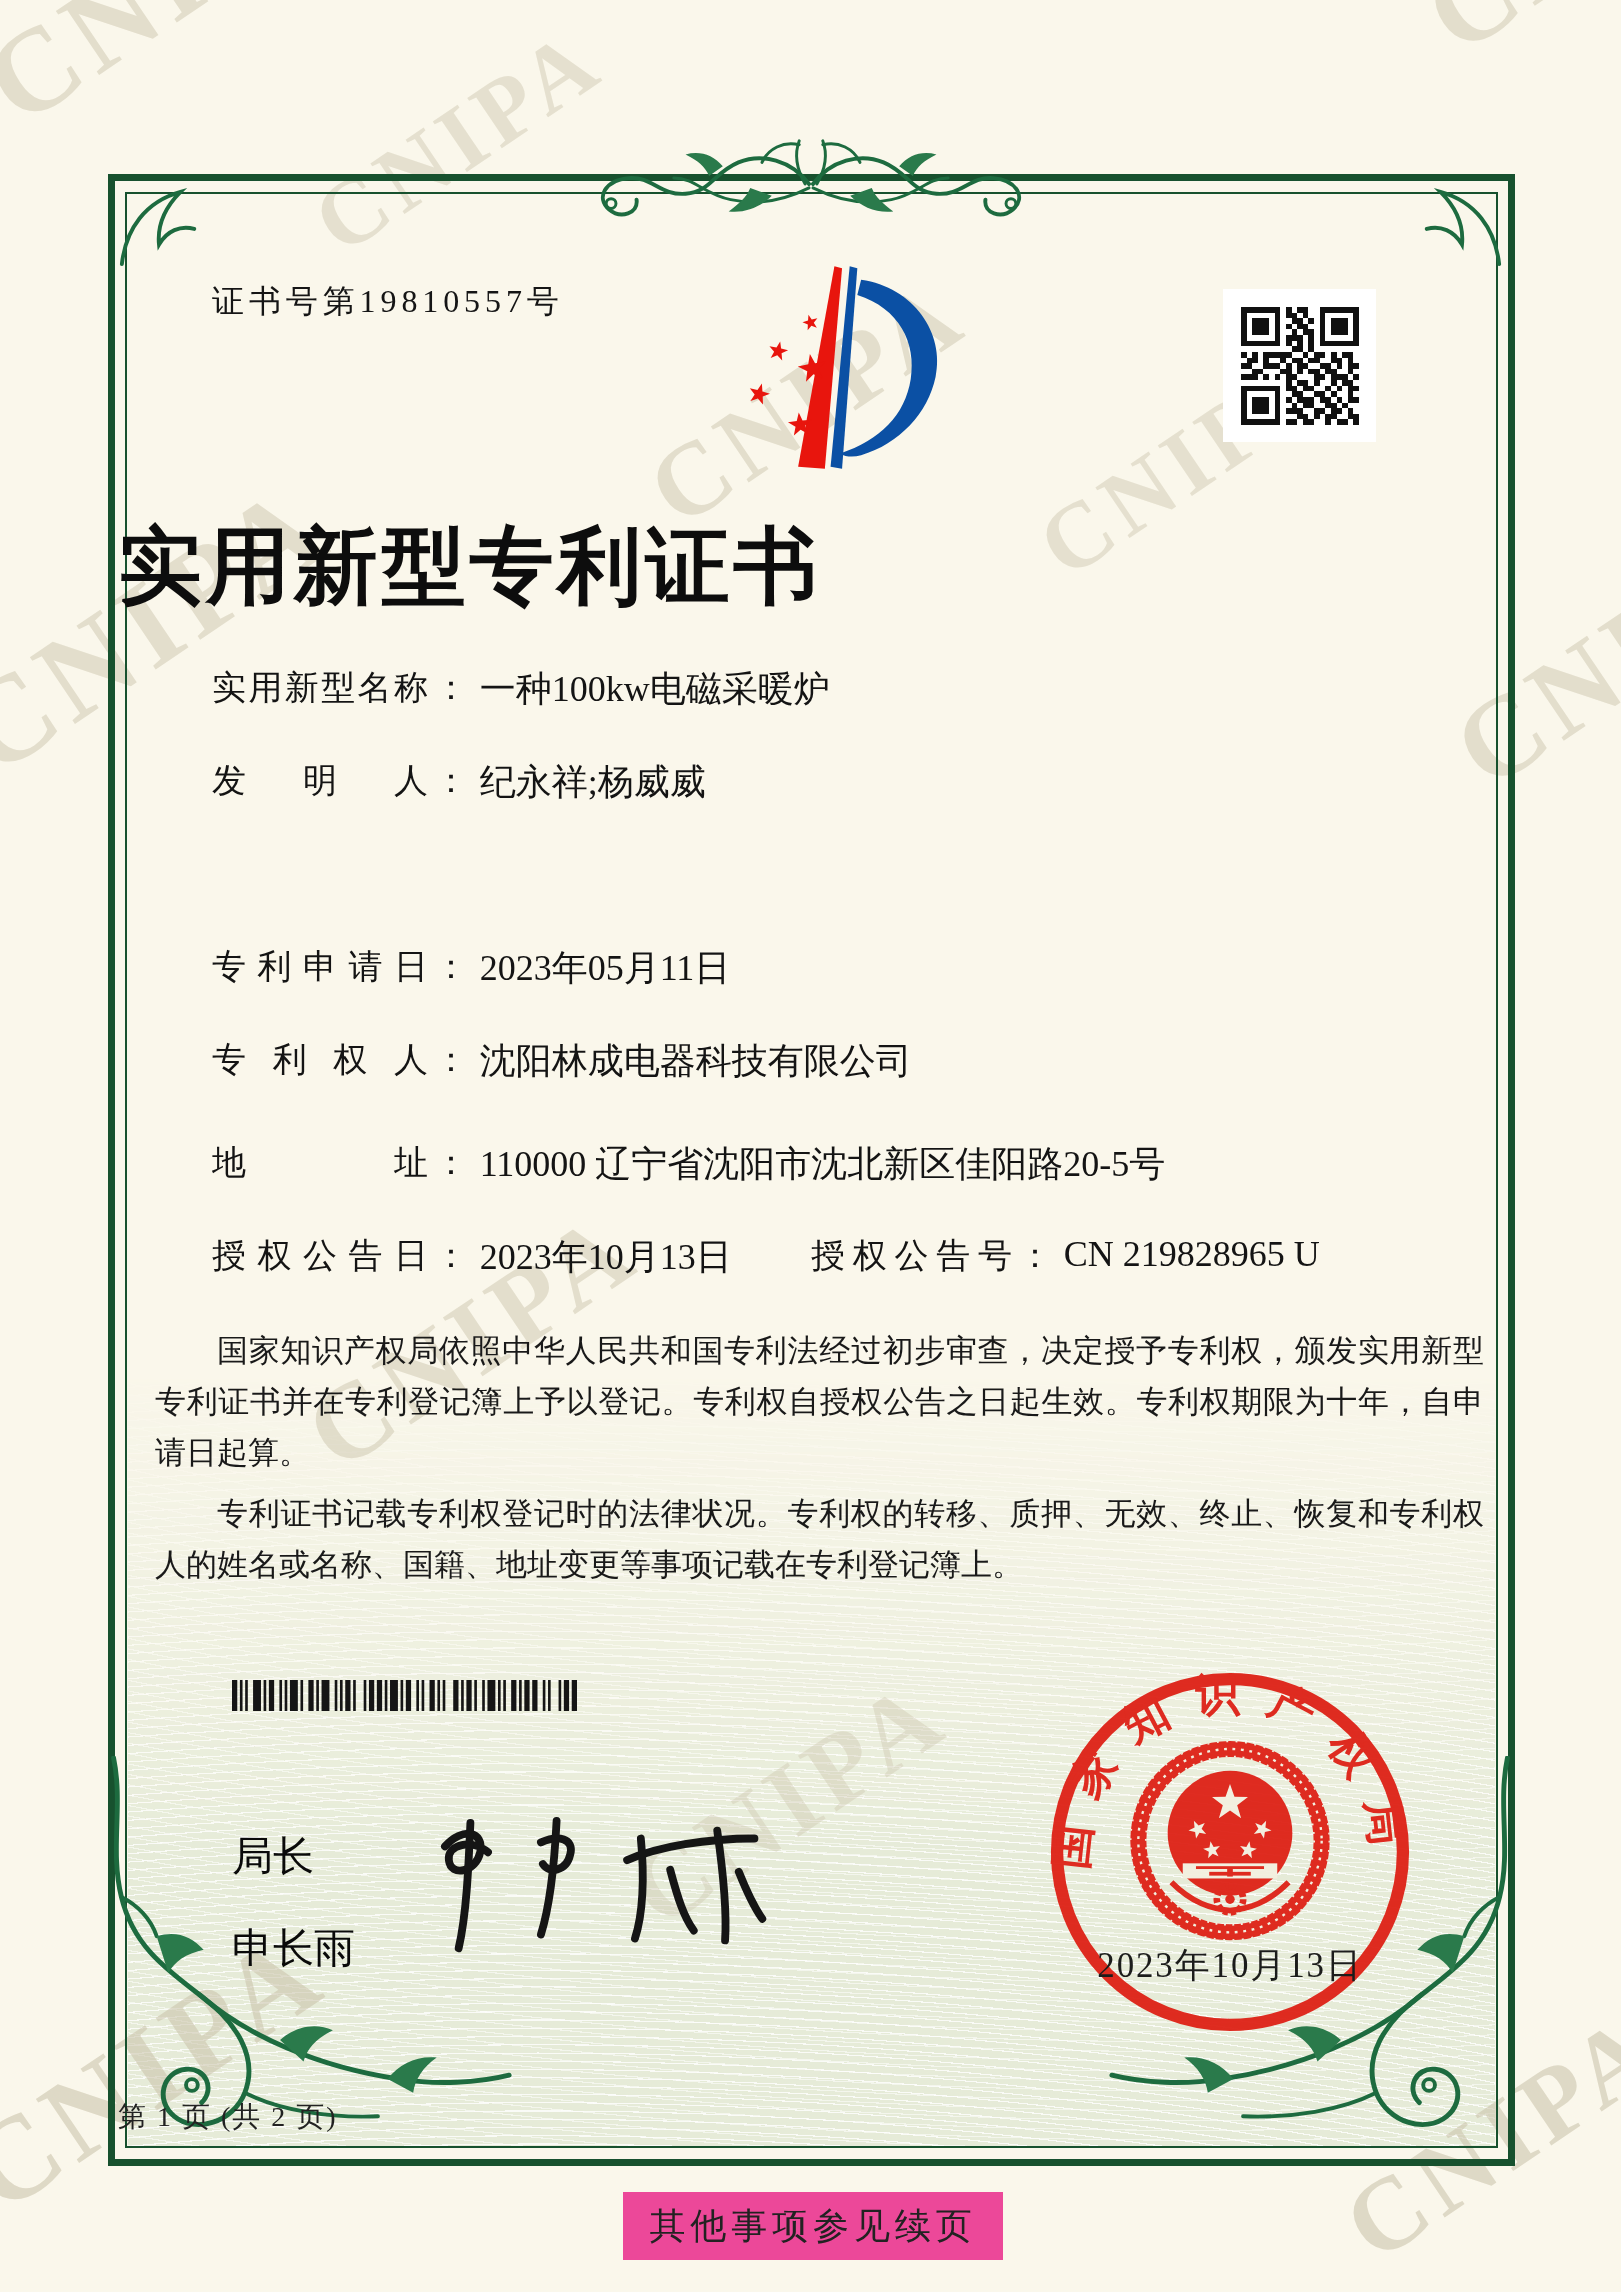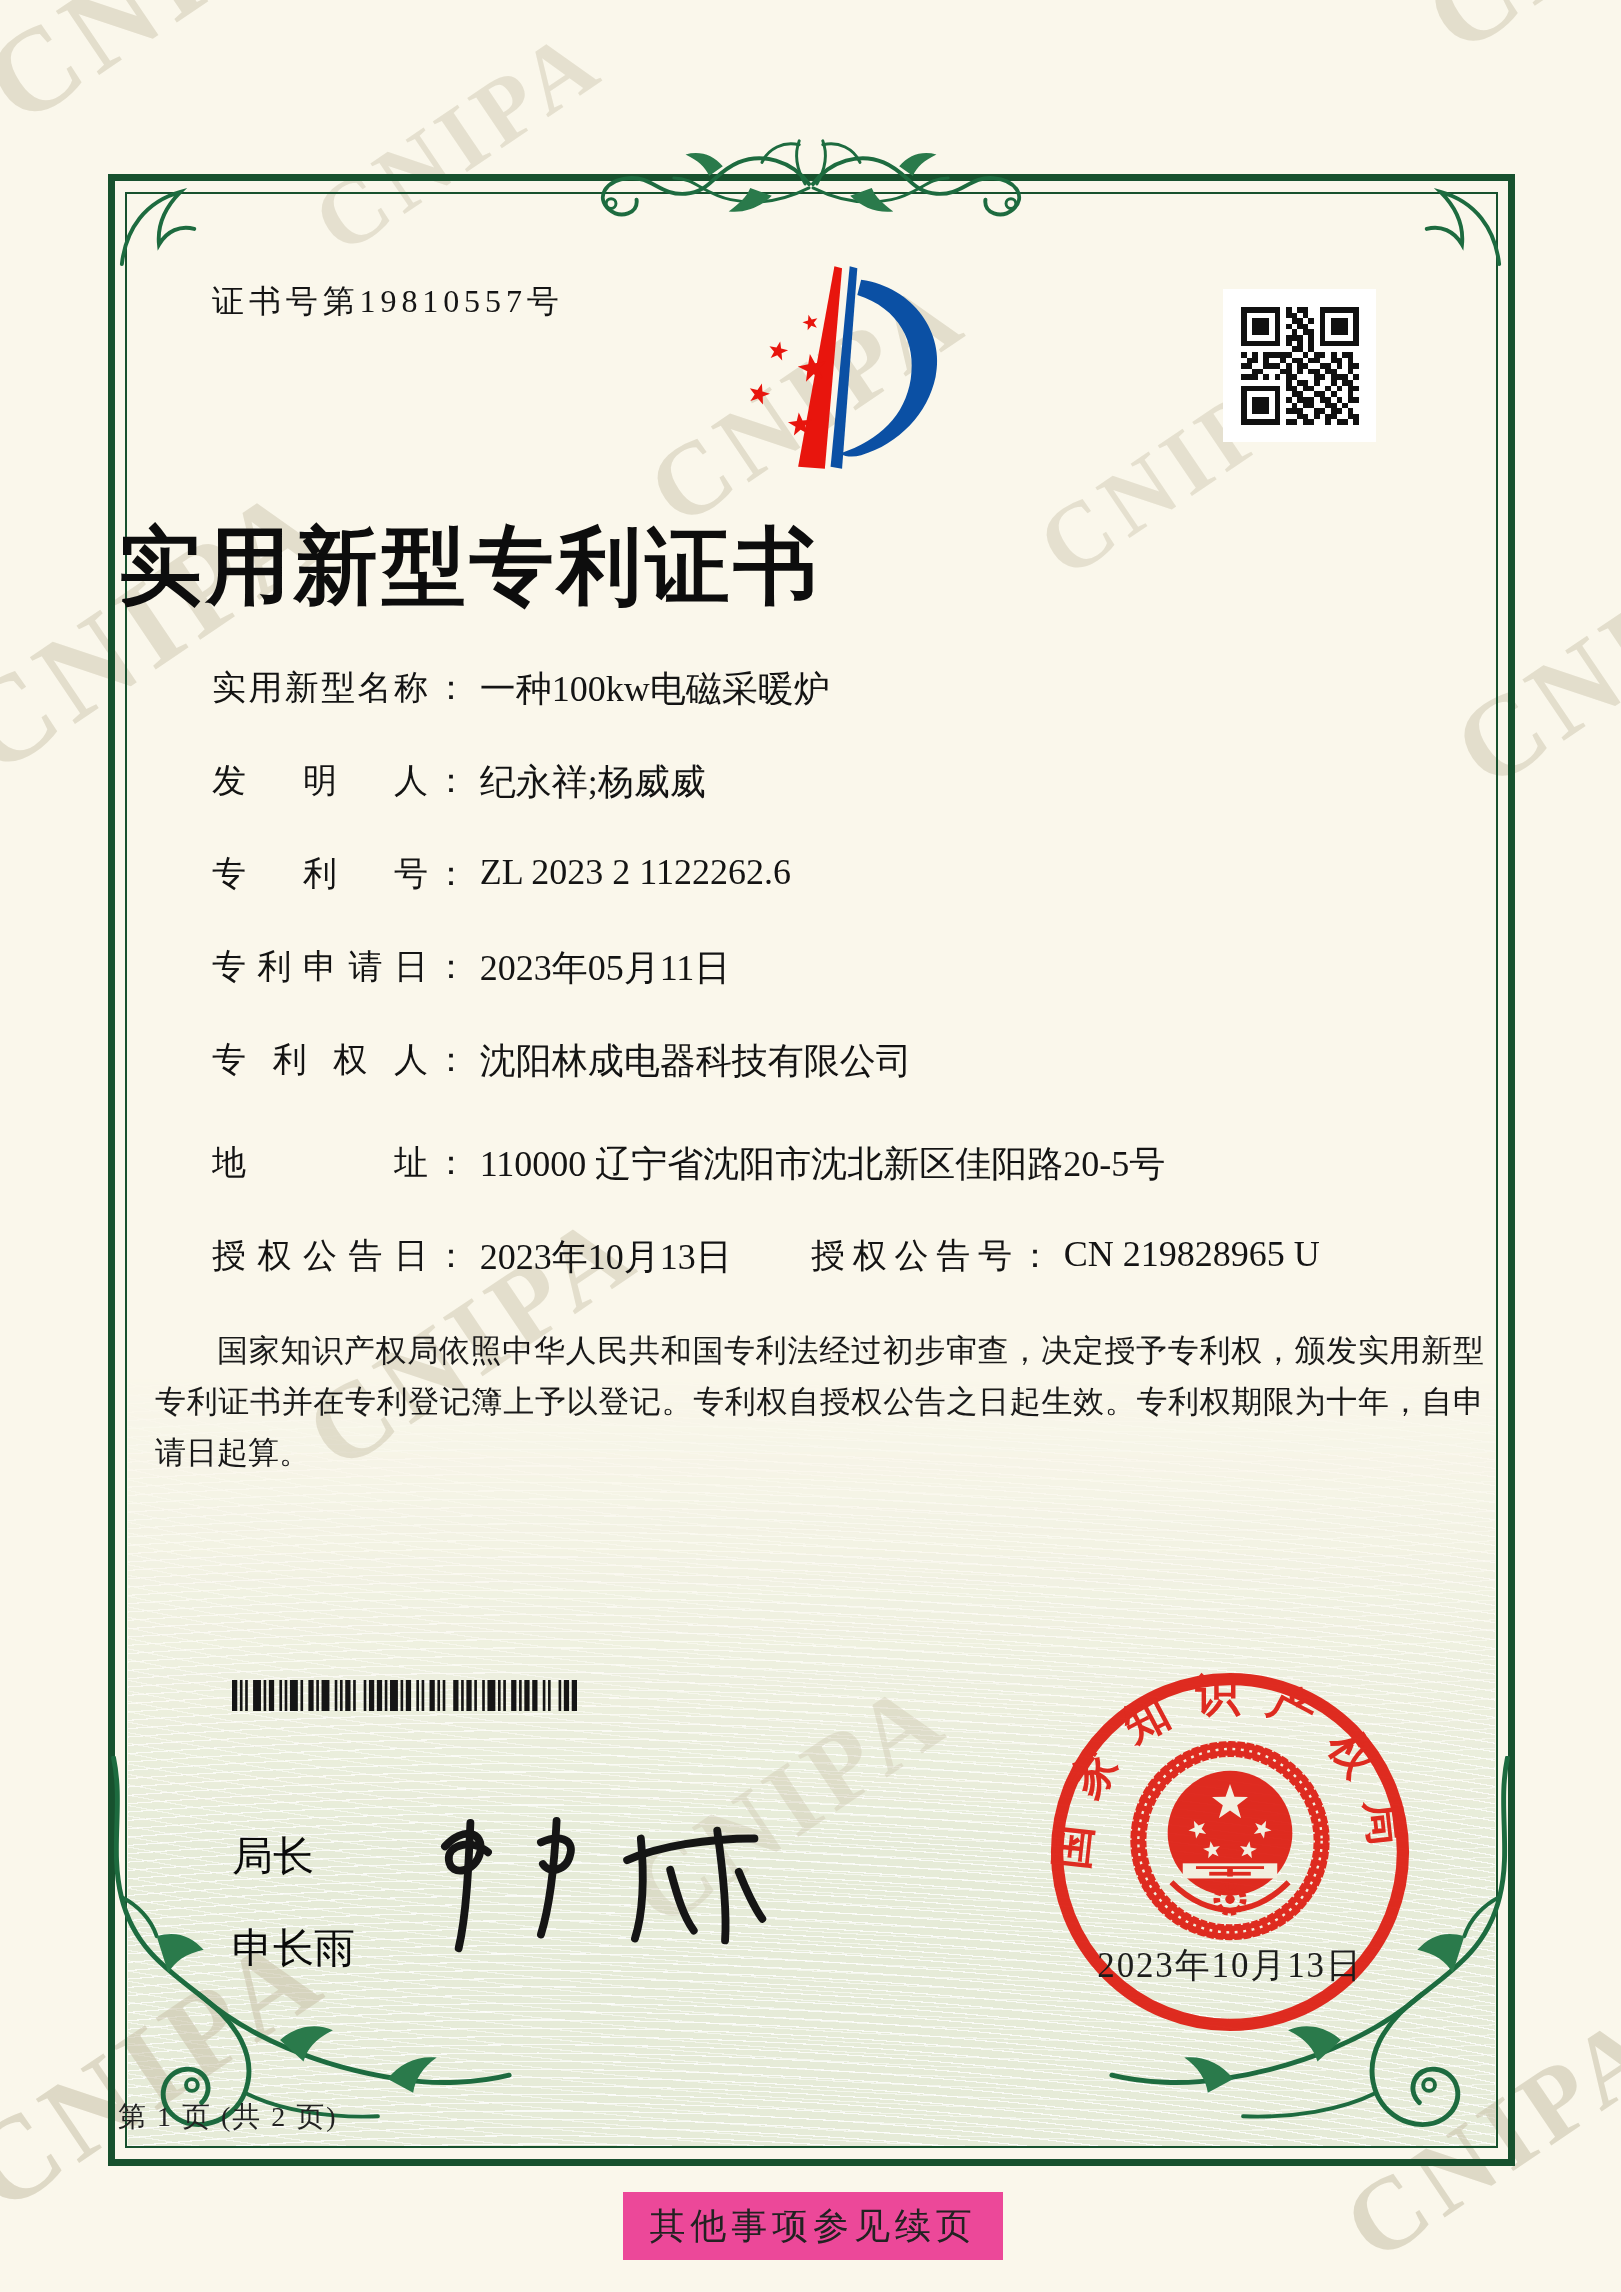--- a/index.html
+++ b/index.html
@@ -416,41 +416,39 @@
   </div>
 
   <div class="title">实用新型专利证书</div>
 
   <div class="row" style="top:665px">
     <span class="flabel">实用新型名称</span><span class="colon">：</span><span class="fval">一种100kw电磁采暖炉</span>
   </div>
   <div class="row" style="top:758px">
     <span class="flabel">发明人</span><span class="colon">：</span><span class="fval">纪永祥;杨威威</span>
   </div>
-  <div class="row" style="top:851px">
-    <span class="flabel">专利号</span><span class="colon">：</span><span class="fval">ZL 2023 2 1122262.6</span>
-  </div>
   <div class="row" style="top:944px">
     <span class="flabel">专利申请日</span><span class="colon">：</span><span class="fval">2023年05月11日</span>
   </div>
   <div class="row" style="top:1037px">
     <span class="flabel">专利权人</span><span class="colon">：</span><span class="fval">沈阳林成电器科技有限公司</span>
   </div>
   <div class="row" style="top:1140px">
     <span class="flabel">地址</span><span class="colon">：</span><span class="fval">110000 辽宁省沈阳市沈北新区佳阳路20-5号</span>
   </div>
   <div class="row" style="top:1233px">
     <span class="flabel">授权公告日</span><span class="colon">：</span><span class="fval">2023年10月13日</span>
     <span class="pair2">
       <span class="flabel">授权公告号</span><span class="colon">：</span><span class="fval">CN 219828965 U</span>
     </span>
   </div>
 
   <div class="paras">
     <p>国家知识产权局依照中华人民共和国专利法经过初步审查，决定授予专利权，颁发实用新型专利证书并在专利登记簿上予以登记。专利权自授权公告之日起生效。专利权期限为十年，自申请日起算。</p>
+    <p>专利证书记载专利权登记时的法律状况。专利权的转移、质押、无效、终止、恢复和专利权人的姓名或名称、国籍、地址变更等事项记载在专利登记簿上。</p>
   </div>
 
   <svg id="barcode" class="barcode" preserveAspectRatio="none" viewBox="0 0 131 32">
       <rect x="0" y="0" width="2" height="32" fill="#151515"></rect>
       <rect x="3" y="0" width="1" height="32" fill="#151515"></rect>
       <rect x="5" y="0" width="1" height="32" fill="#151515"></rect>
       <rect x="8" y="0" width="3" height="32" fill="#151515"></rect>
       <rect x="12" y="0" width="1" height="32" fill="#151515"></rect>
       <rect x="14" y="0" width="2" height="32" fill="#151515"></rect>
       <rect x="18" y="0" width="1" height="32" fill="#151515"></rect>

